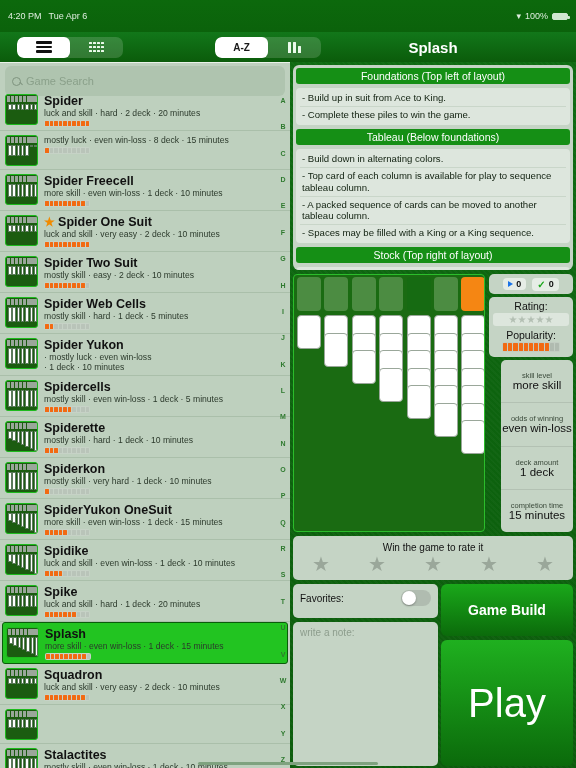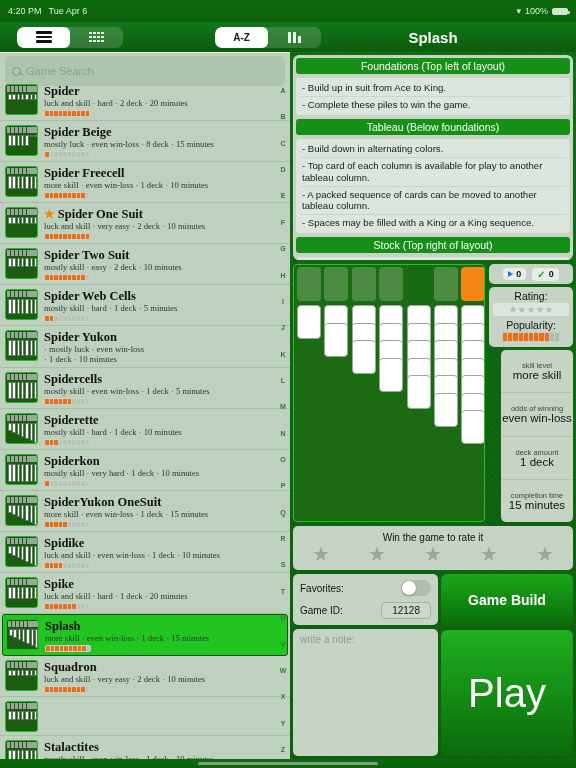--- a/index.html
+++ b/index.html
@@ -10,21 +10,21 @@
     background: #0d5c0d;
   }
   #app {
     position: relative;
     width: 576px; height: 768px;
     background: linear-gradient(180deg, #0d6b0d 0%, #0a5a0a 55%, #0d6b0d 100%);
   }
 
   
   .statusbar {
-    height: 22px;
+    height: 32px;
     display: flex; align-items: center;
     padding: 0 8px;
     color: #dfeedf;
     font-size: 9px;
     background: linear-gradient(180deg,#0c690c,#0b620b);
   }
   .sb-left { display:flex; gap:7px; align-items:center; }
   .sb-right { margin-left:auto; display:flex; gap:4px; align-items:center; }
   .wifi-ic { font-size: 9px; }
   .batt {
@@ -106,21 +106,21 @@
     margin:0 2px;
     padding:4px 12px 3px 3px;
   }
   .thumb {
     width:33px; height:31px; flex:none;
     background:#1b5c10; border:1.2px solid #1dbb1d; border-radius:3px;
     position:relative; overflow:hidden;
   }
   .thumb .card { position:absolute; background:#fff; border:0.5px solid #5b7a5b; }
   .thumb .cardg { position:absolute; background:#9aa79a; }
-  .row-txt { flex:1; min-width:0;font-family:Liberation Serif, serif; }
+  .row-txt { flex:1; min-width:0; }
   .g-name {
     font-size:12.5px; font-weight:700; color:#111; line-height:14px;
     white-space:nowrap; overflow:hidden;
   }
   .g-name .star { color:#f08a00; font-size:12px; }
   .g-meta { font-size:8.6px; color:#2c3a2c; line-height:10px; white-space:nowrap; }
   .pop {
     margin-top:2px;
     width:46px;height:7px;background:#c6d2c6;border-radius:2px;
     display:flex; gap:1px; padding:1px; overflow:hidden;
@@ -375,21 +375,20 @@
               <span class="cardg" style="left:28.3px;top:1px;width:3.2px;height:6px;"></span>
               <span class="card" style="left:2px;top:9px;width:3.6px;height:11px;"></span>
               <span class="card" style="left:6.3px;top:9px;width:3.6px;height:11px;"></span>
               <span class="card" style="left:10.6px;top:9px;width:3.6px;height:11px;"></span>
               <span class="card" style="left:14.899999999999999px;top:9px;width:3.6px;height:11px;"></span>
               <span class="card" style="left:19.2px;top:9px;width:3.6px;height:11px;"></span>
               <span class="card" style="left:23.5px;top:9px;width:3.6px;height:0px;"></span>
               <span class="card" style="left:27.799999999999997px;top:9px;width:3.6px;height:0px;"></span>
             </div>
             <div class="row-txt">
-              <div class="g-name">Spider Beige</div>
               <div class="g-meta">mostly luck · even win-loss · 8 deck · 15 minutes</div>
               <div class="pop">
                 <i class="on"></i>
                 <i class=""></i>
                 <i class=""></i>
                 <i class=""></i>
                 <i class=""></i>
                 <i class=""></i>
                 <i class=""></i>
                 <i class=""></i>
@@ -919,21 +918,21 @@
 
       <div class="rules-card" id="rules-card">
           <div class="rule-hdr">Foundations (Top left of layout)</div>
           <div class="rule-grp">
             <div class="rule-li">- Build up in suit from Ace to King.</div>
             <div class="rule-li">- Complete these piles to win the game.</div>
           </div>
           <div class="rule-hdr">Tableau (Below foundations)</div>
           <div class="rule-grp">
             <div class="rule-li">- Build down in alternating colors.</div>
-            <div class="rule-li">- Top card of each column is available for play to another tableau column.</div>
+            <div class="rule-li">- Top card of each column is available for play to sequence tableau column.</div>
             <div class="rule-li">- A packed sequence of cards can be moved to another tableau column.</div>
             <div class="rule-li">- Spaces may be filled with a King or a King sequence.</div>
           </div>
           <div class="rule-hdr">Stock (Top right of layout)</div>
           <div class="rule-grp">
             <div class="rule-li">- Turn cards up one at a time from the stock.</div>
           </div>
         </div>
 
       <div class="mid">
@@ -1038,24 +1037,20 @@
           </div>
       </div>
 
       <div class="bottom">
         <div class="bcol-l">
           <div class="fav-card">
             <div class="fav-row">
               <span class="lab">Favorites:</span>
               <span class="toggle"></span>
             </div>
-            <div class="fav-row" style="margin-bottom:0">
-              <span class="lab">Game ID:</span>
-              <span class="gid-box">12128</span>
-            </div>
           </div>
           <div class="note">write a note:</div>
         </div>
         <div class="bcol-r">
           <div class="btn-rules">Game Build</div>
           <div class="btn-play">Play</div>
         </div>
       </div>
 
     </div>

